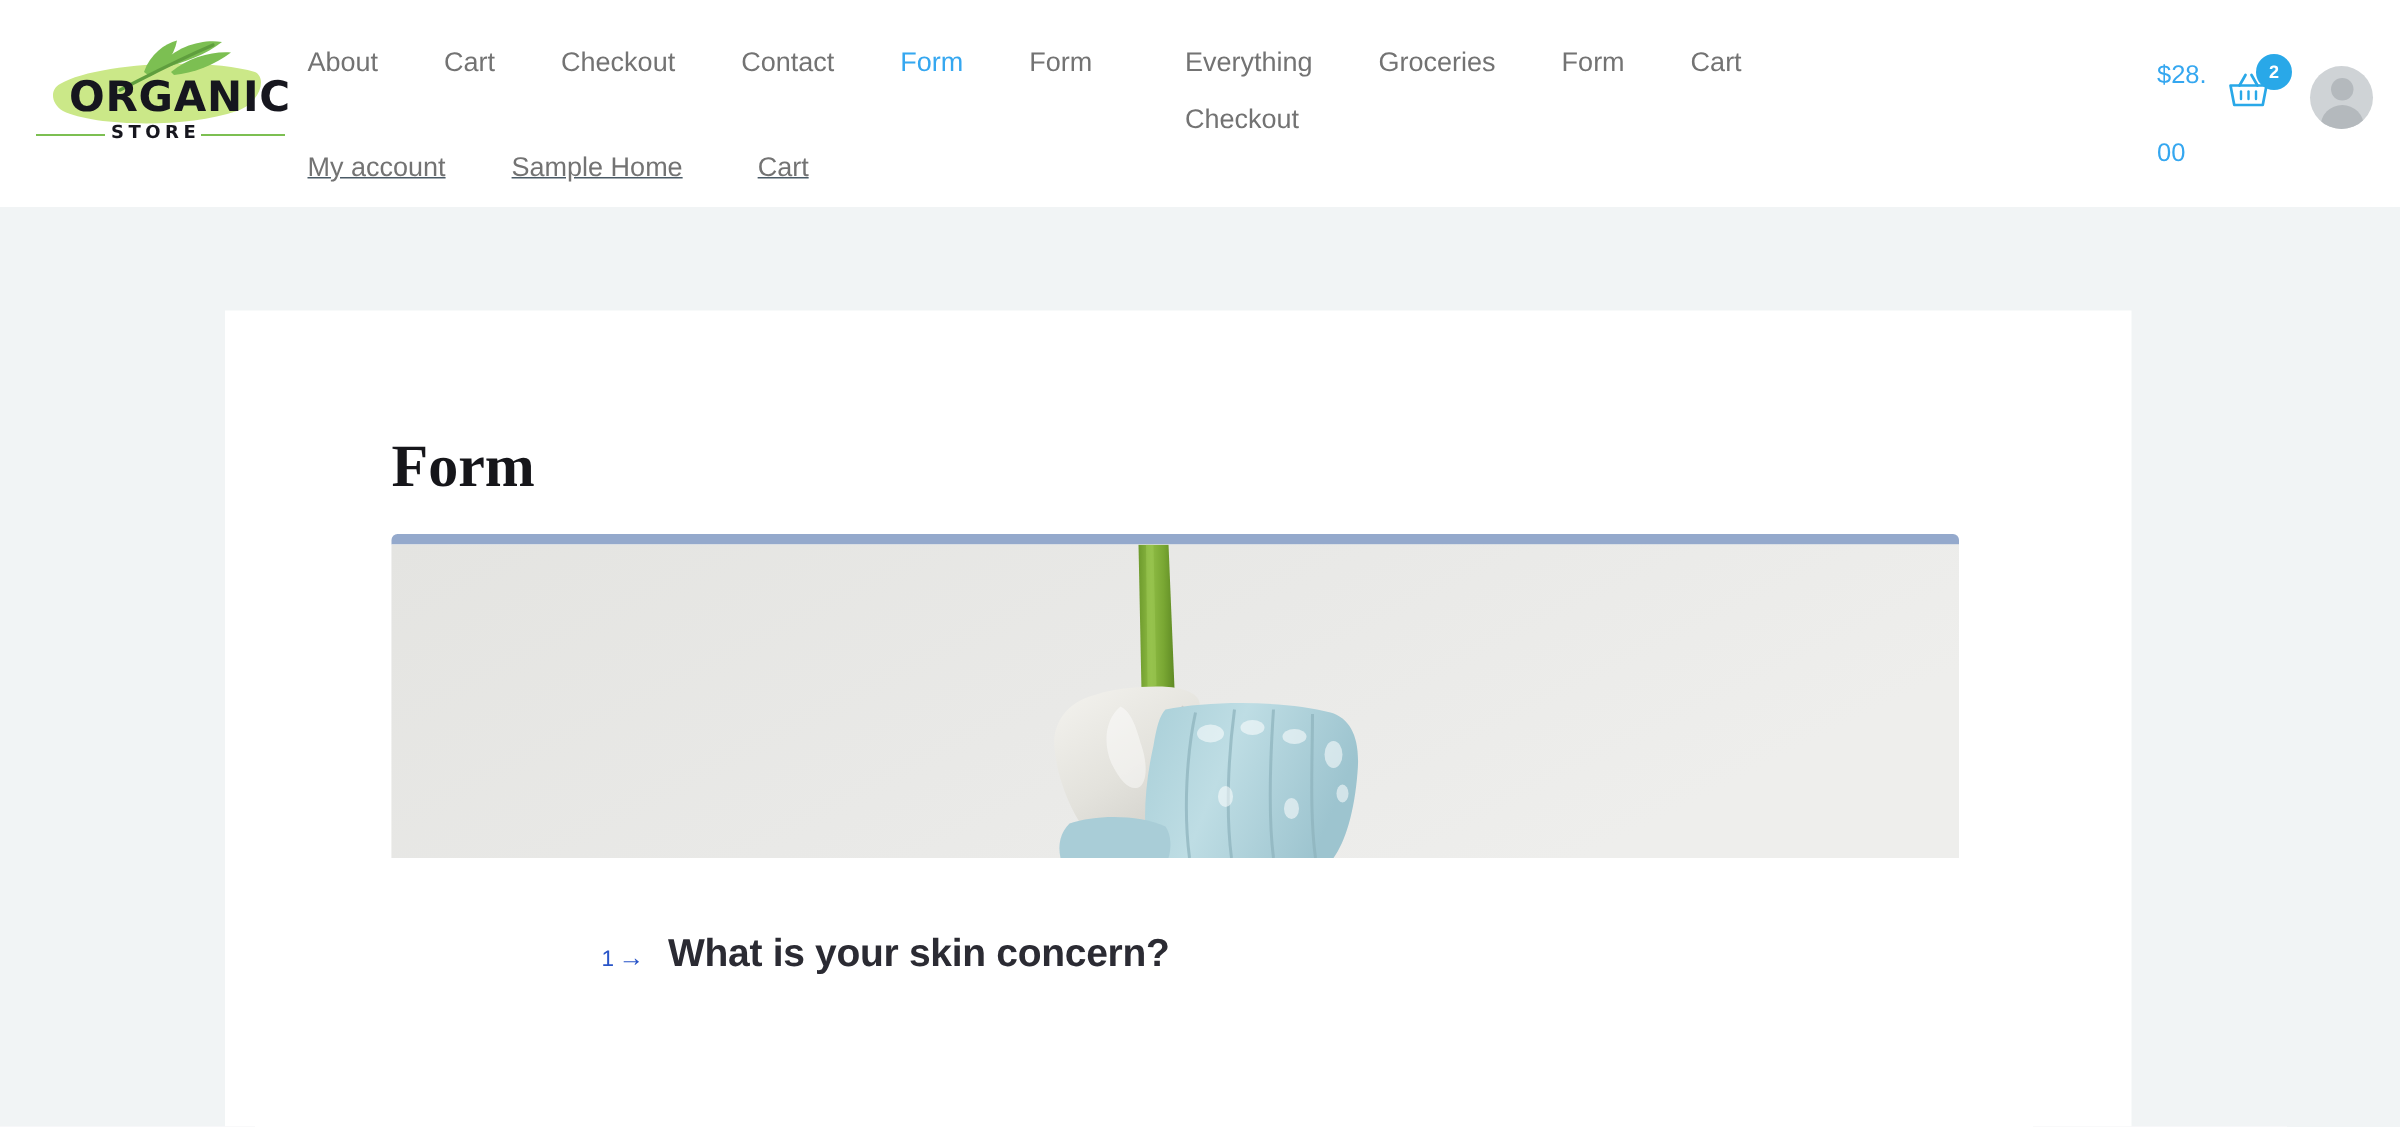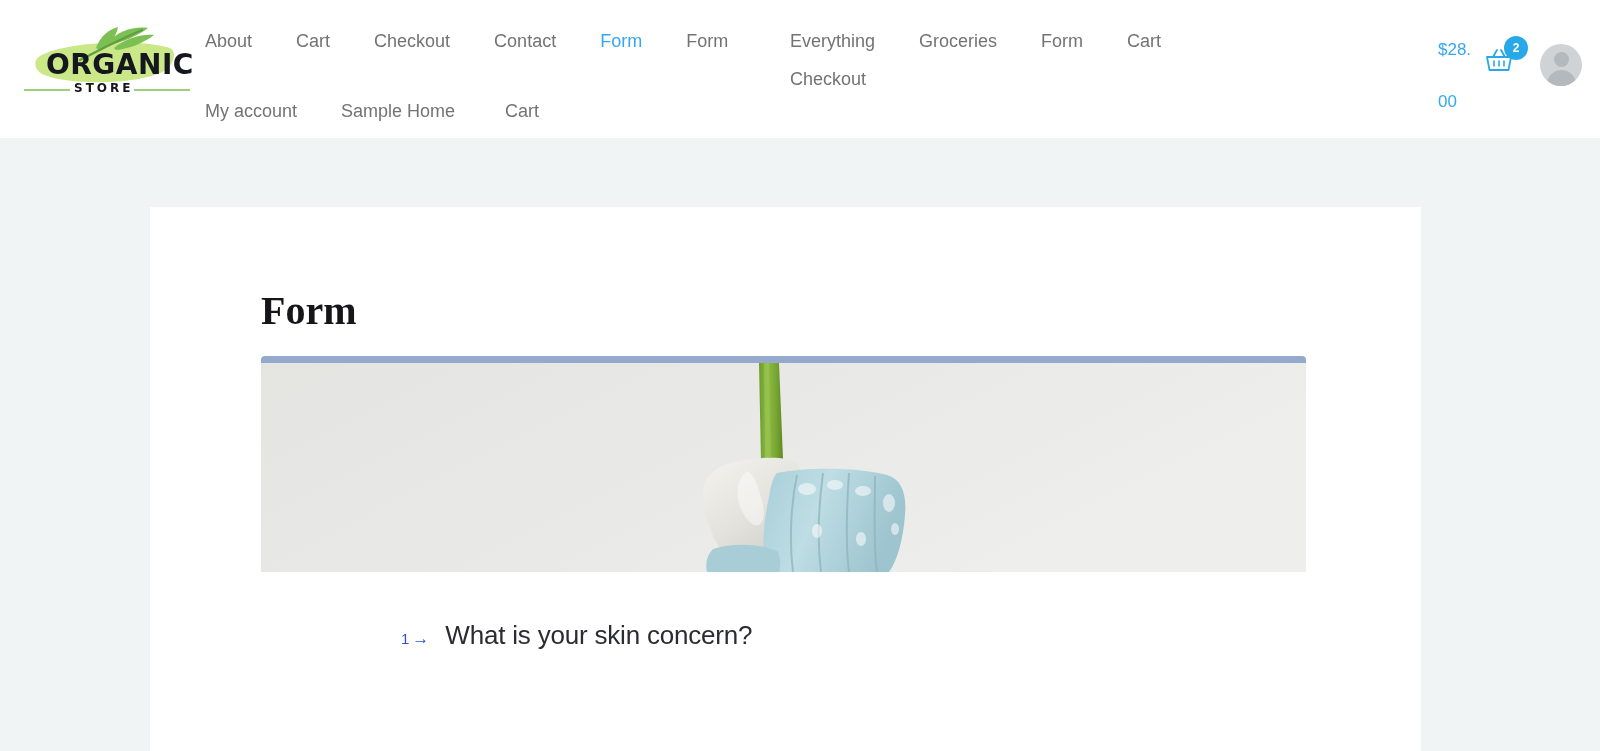--- a/index.html
+++ b/index.html
@@ -62,21 +62,21 @@
     text-decoration: none;
     padding: 9px 0;
     margin-right: 44px;
     white-space: nowrap;
     display: block;
   }
   .nav-primary .nav-item:nth-child(1) { margin-right: 44px; }
   .nav-item.active { color: #35a7f0; }
 
   
-  .nav-row2 { width: 100%; display: flex; margin-top: 32px; }
+  .nav-row2 { width: 100%; display: flex; margin-top: 32px; text-decoration: underline; }
   .nav-row2 .nav-item { margin-right: 50px; }
 
   
   .header-right {
     position: absolute;
     right: 18px;
     top: 24px;
     display: flex;
     align-items: flex-start;
   }
@@ -208,21 +208,21 @@
   }
   .q-arrow {
     font-size: 17px;
     color: #2955c8;
     font-weight: bold;
     margin-right: 16px;
   }
   .q-text {
     font-size: 26px;
     color: #2b2b33;
-    font-weight: normal;
+    font-weight: bold;
     letter-spacing: -0.2px;
   }
 
   .answer-wrap {
     margin-top: 28px;
     margin-left: 36px;
     width: 767px;
   }
   .answer-input {
     display: block;

